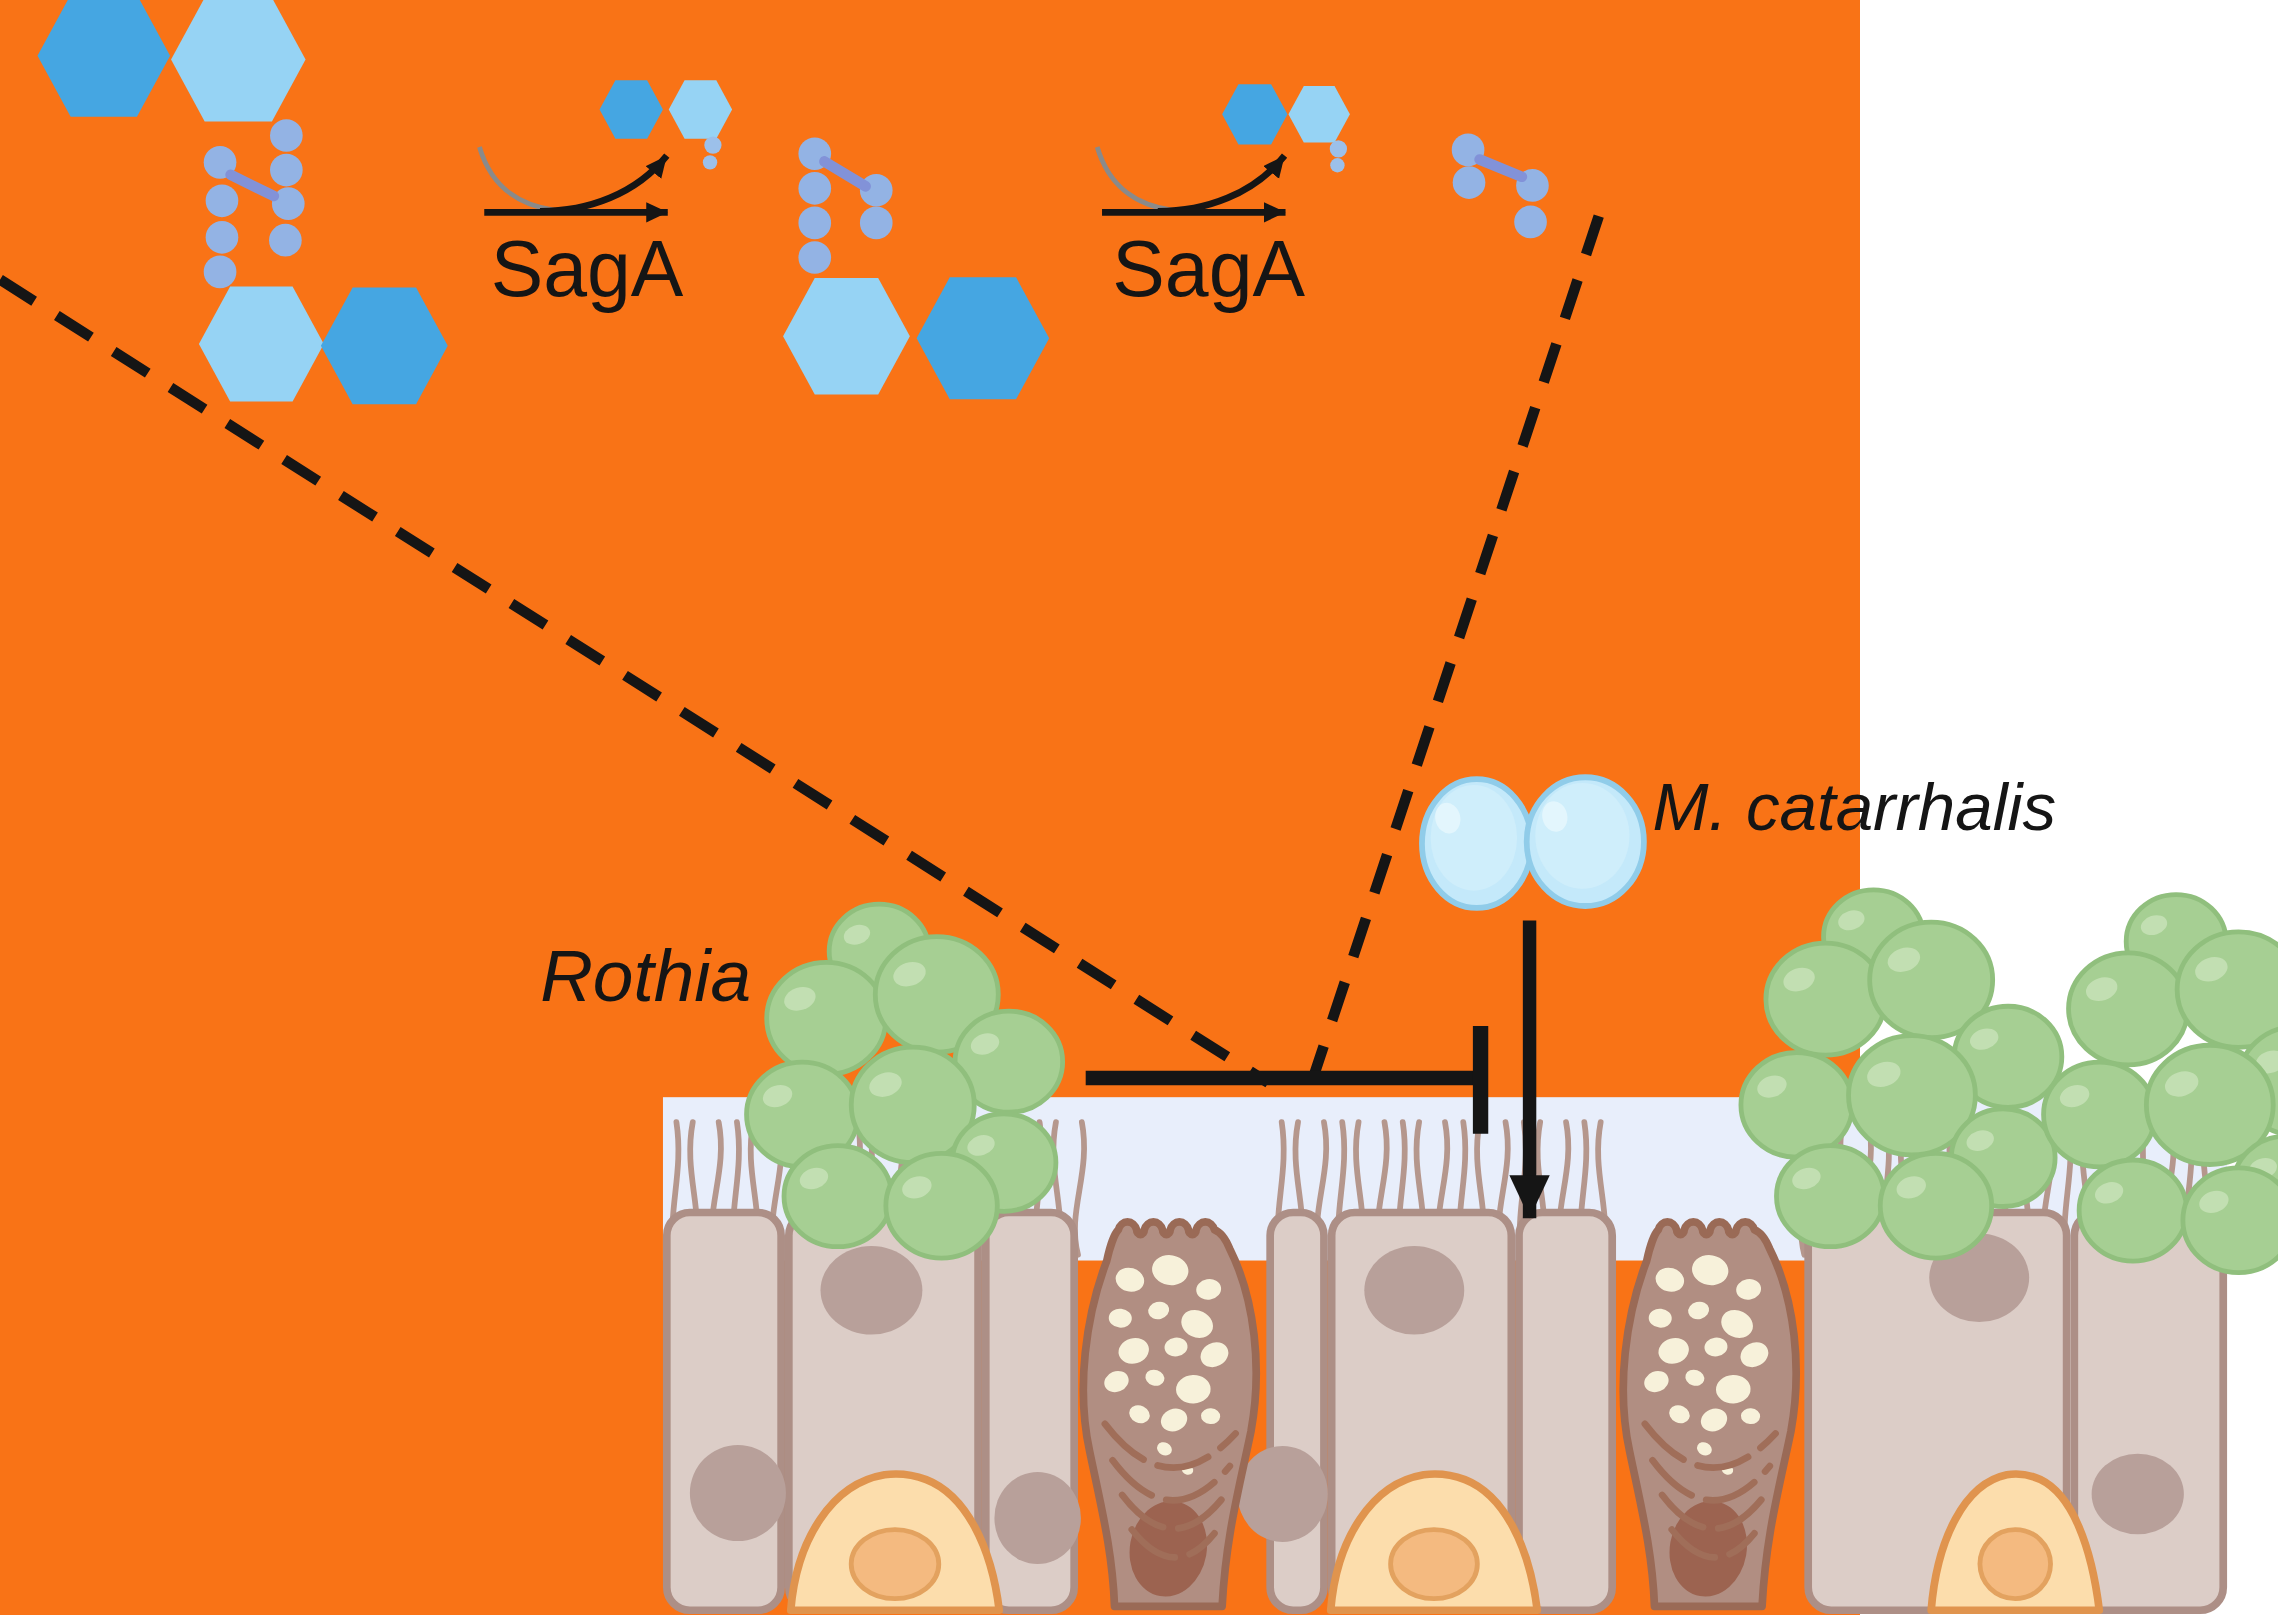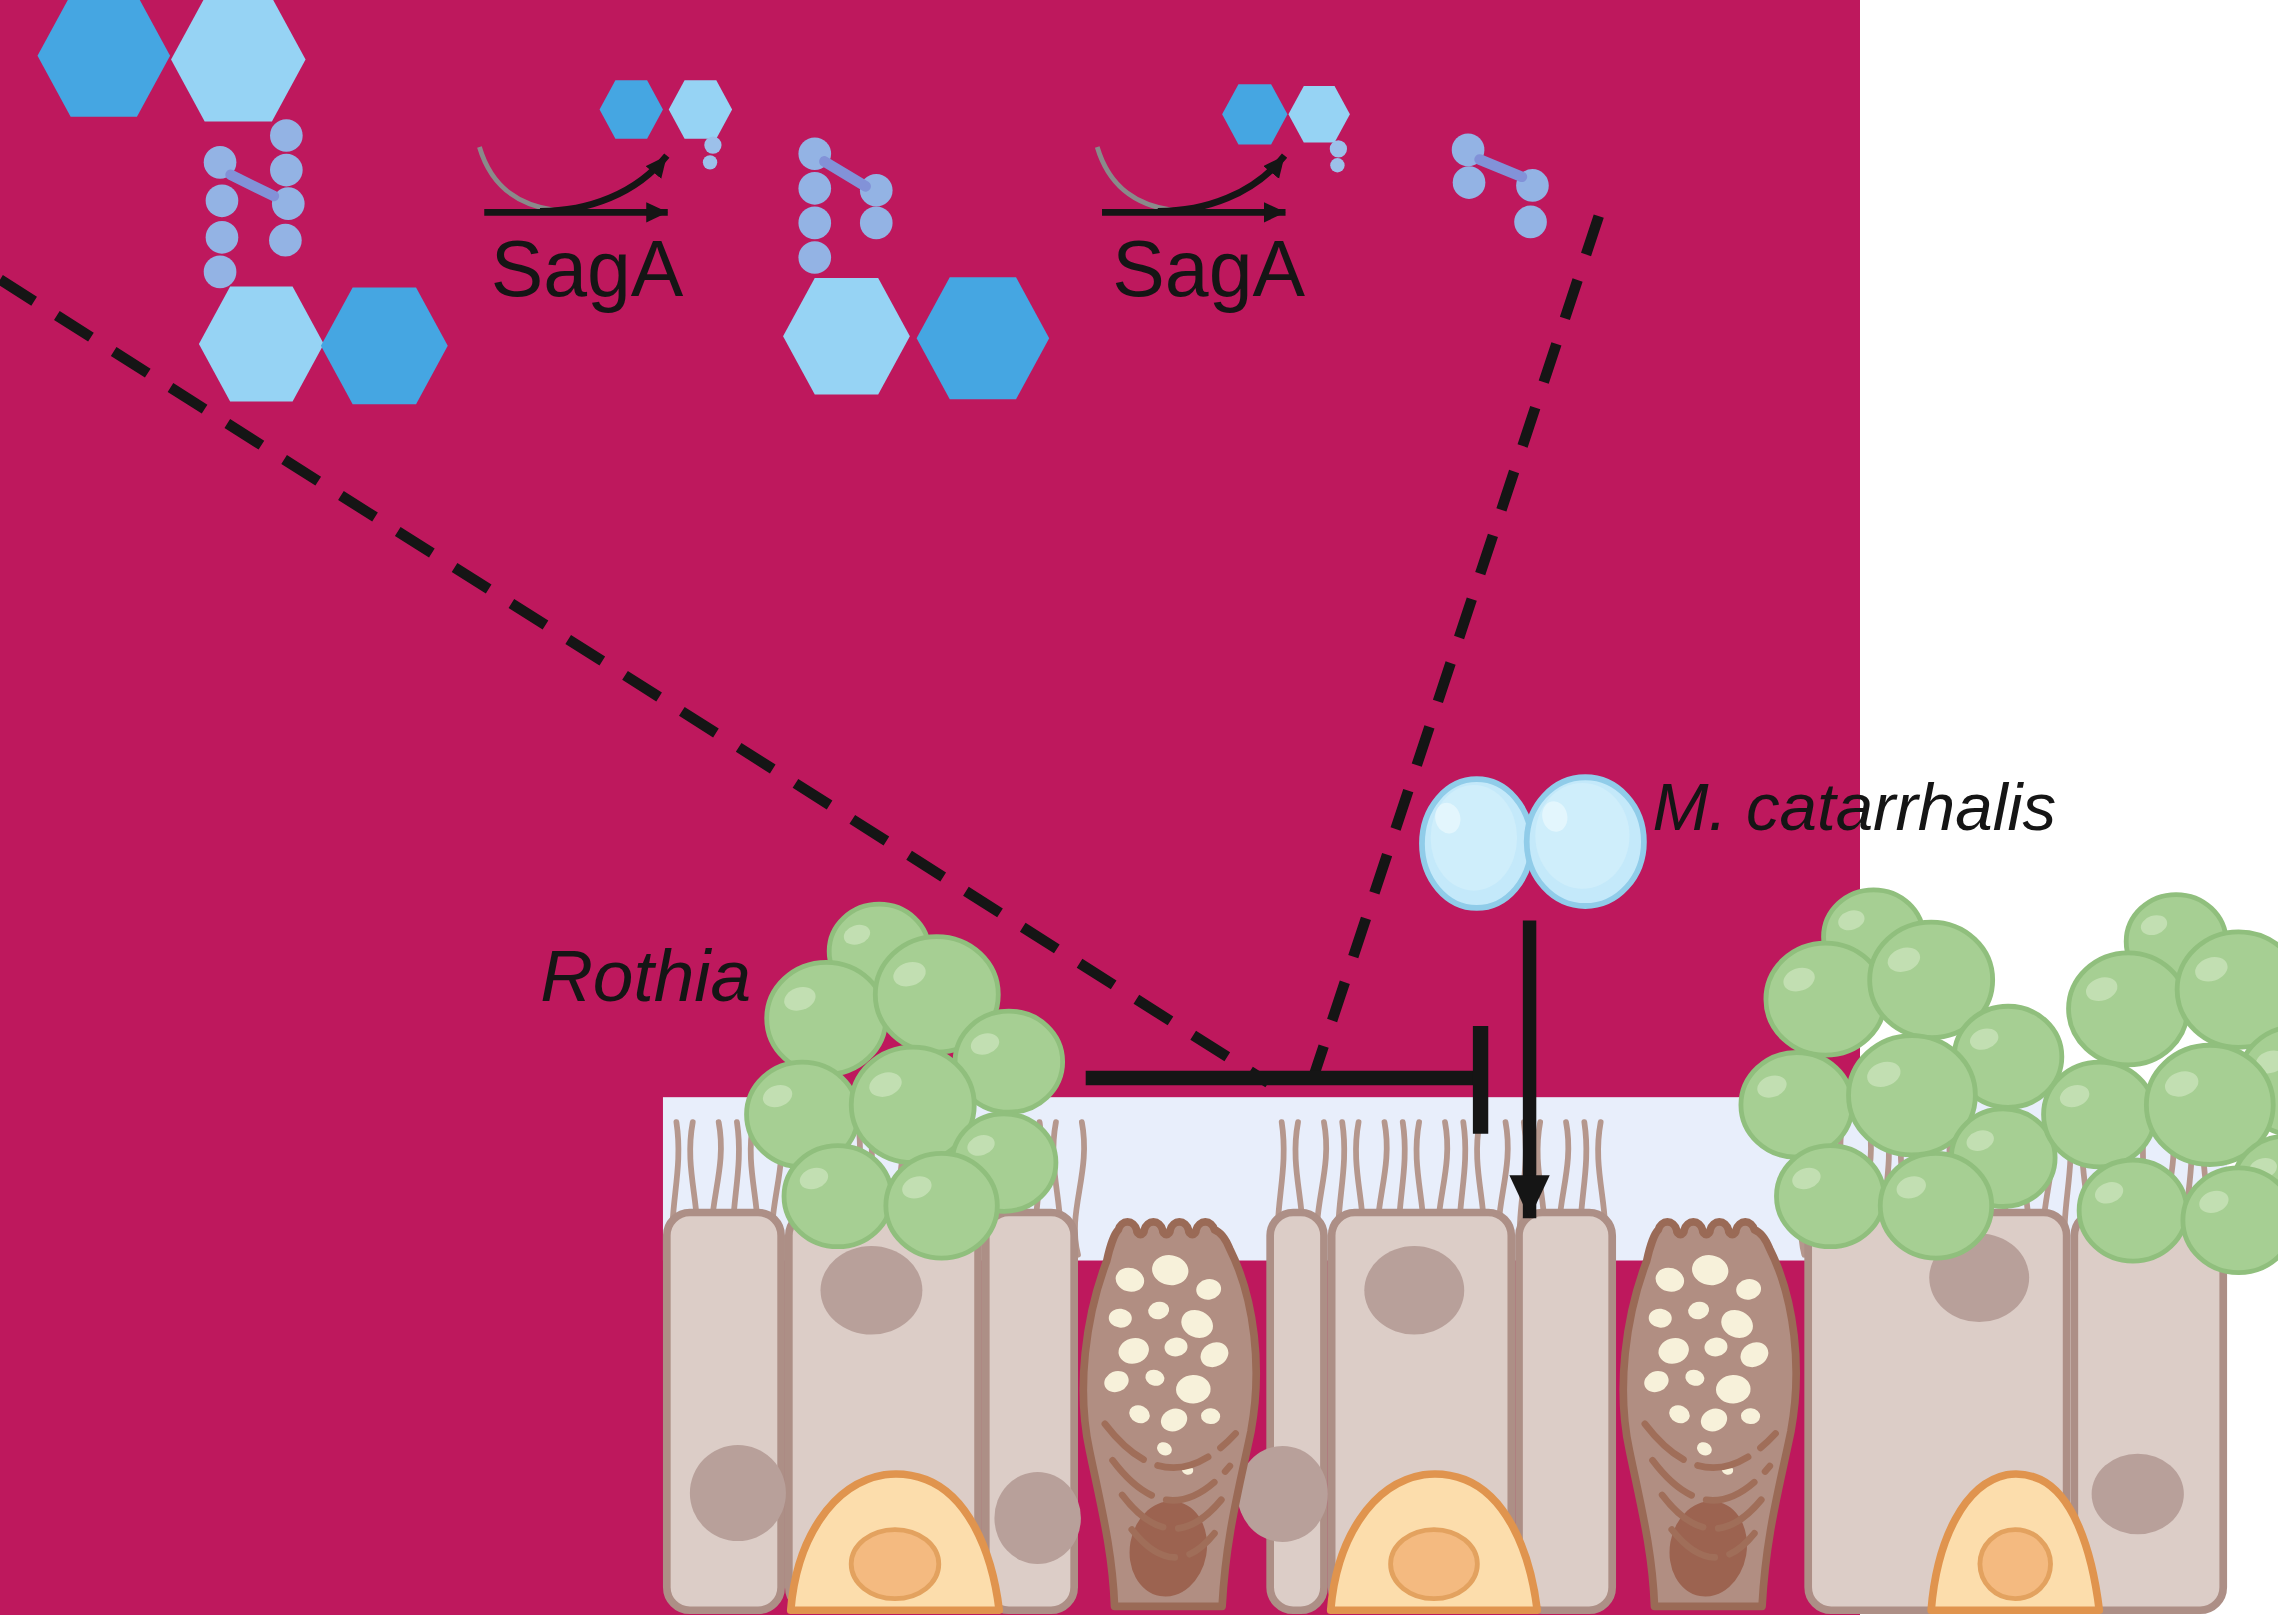--- a/index.html
+++ b/index.html
@@ -1,16 +1,16 @@
 <!DOCTYPE html>
 <html style="--ink: #151515;"><head>
 <meta charset="utf-8">
 <style>
   html,body{margin:0;padding:0;background:#ffffff;overflow:hidden;}
-  .stage{position:relative;width:1860px;height:1616px;background:#be185d;text-decoration:underline;}
+  .stage{position:relative;width:1860px;height:1616px;background:#f97316;text-decoration:underline;}
   svg{display:block;}
   text{fill:var(--ink,#151515);font-family:"Liberation Sans", sans-serif;}
   .lbl-enzyme{font-size:82px;}
   .lbl-species{font-size:76px;font-style:italic;}
   .lbl-pathogen{font-size:70px;font-style:italic;}
 </style>
 </head>
 <body>
 
 <div class="stage">

